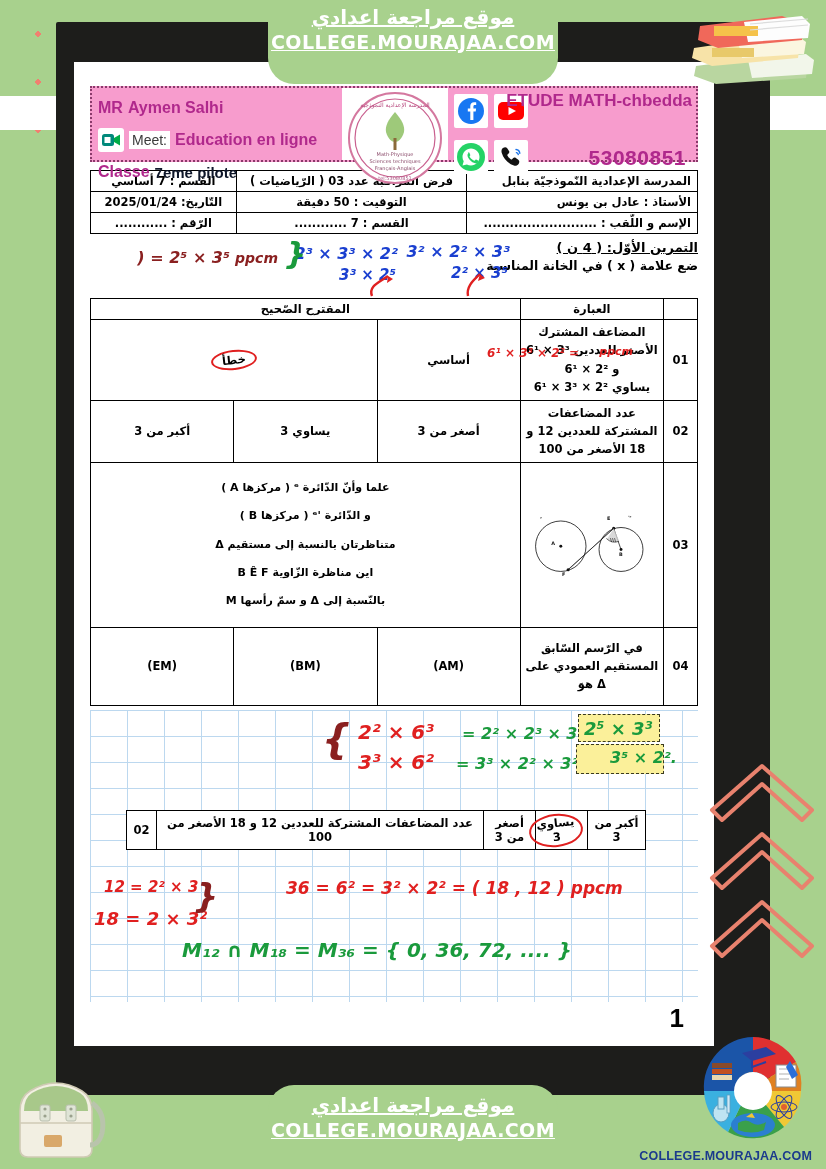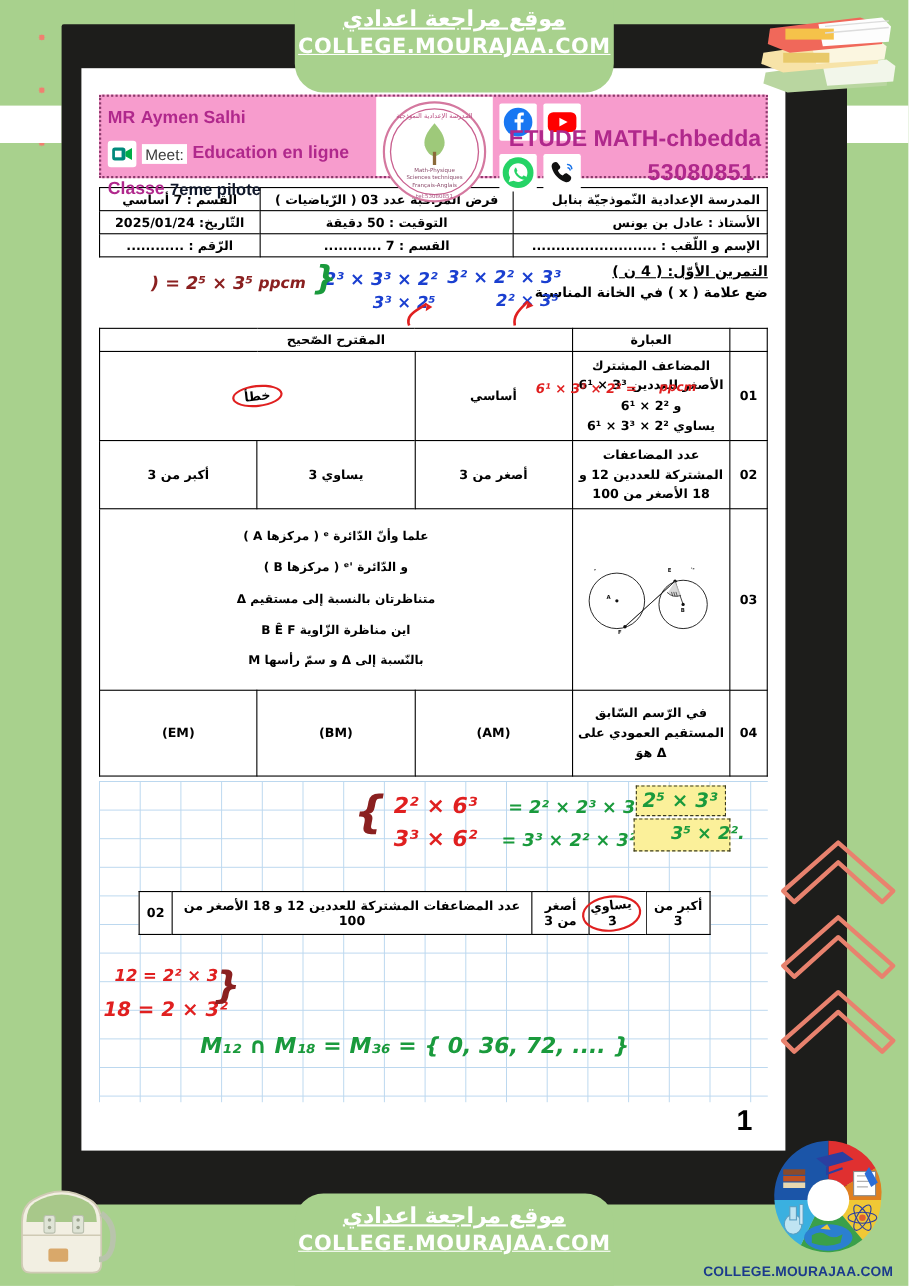--- a/index.html
+++ b/index.html
@@ -95,22 +95,22 @@
   }
 
   .ph-seal { width: 106px; background: #ffffff; position: relative; }
   .ph-icons { width: 96px; position: relative; }
   .icon-cell {
     position: absolute; width: 34px; height: 34px; background:#fff;
     display:flex; align-items:center; justify-content:center; border-radius:2px;
   }
   .ph-right { flex: 1; position: relative; }
   .brand-name {
-    position: absolute; right: 4px; top: 27px;
-    font-size: 21px; font-weight: bold; color: #b0288c;
+    position: absolute; right: 4px; top: 3px;
+    font-size: 17px; font-weight: bold; color: #b0288c;
     font-family: "Liberation Sans", sans-serif; white-space: nowrap;
   }
   .brand-phone {
     position: absolute; right: 10px; top: 58px;
     font-size: 21px; font-weight: bold; color: #b0288c;
     font-family: "Liberation Sans", sans-serif; letter-spacing: .5px;
   }
 
   
   .info-table {
@@ -471,20 +471,21 @@
         <td style="width:52px;" class="opt-2line">أصغر من 3</td>
         <td>عدد المضاعفات المشتركة للعددين 12 و 18 الأصغر من 100</td>
         <td style="width:30px;">02</td>
       </tr>
     </tbody>
       </table>
 
     <div class="hand hw-red" style="left:14px; top:168px; font-size:15px;">12 = 2² × 3</div>
     <div class="hand hw-red" style="left:4px; top:198px; font-size:18px;">18 = 2 × 3²</div>
     <div class="hand hw-dark" style="left:104px; top:166px; font-size:34px;">}</div>
+    <div class="hand hw-red" style="left:196px; top:168px; font-size:17px;">36 = 6² = 3² × 2² = ( 18 , 12 ) ppcm</div>
     <div class="hand hw-green" style="left:92px; top:228px; font-size:20px;">M₁₂ ∩ M₁₈ = M₃₆ = { 0, 36, 72, .... }</div>
   </div>
 
   <div class="page-no">1</div>
 </div>
 
 <svg class="chevrons" viewBox="0 0 120 230">
   <g fill="none" stroke="#e8826e" stroke-width="4" stroke-linejoin="round">
     <path d="M8 62 L58 18 L108 62 L98 72 L58 36 L18 72 Z"></path>
     <path d="M8 130 L58 86 L108 130 L98 140 L58 104 L18 140 Z"></path>

